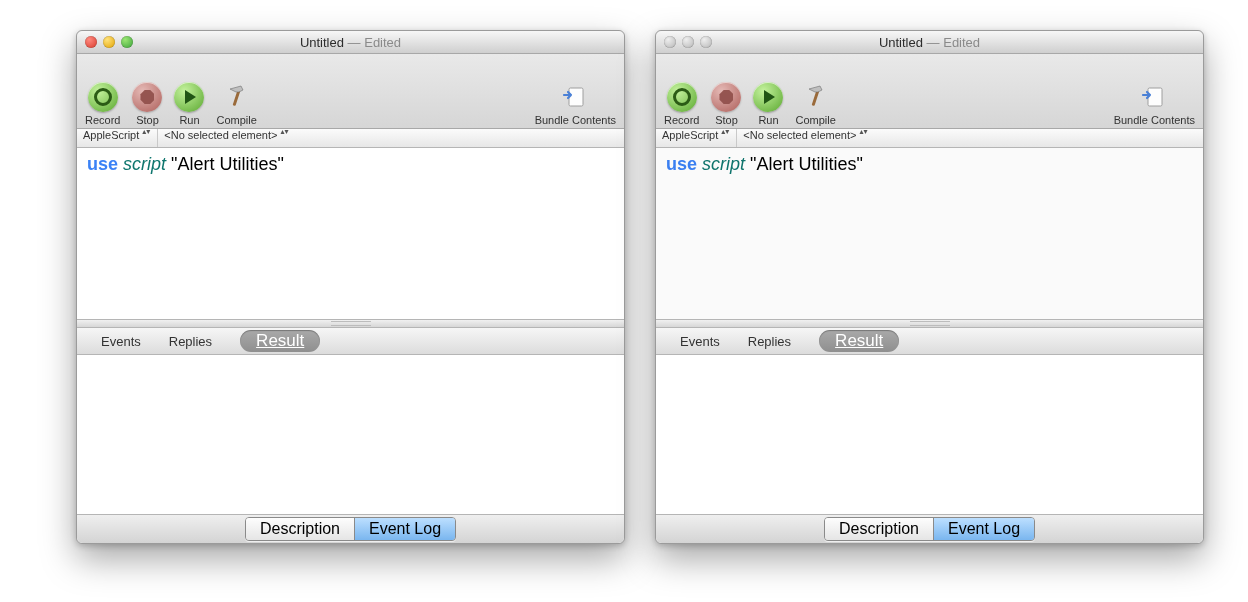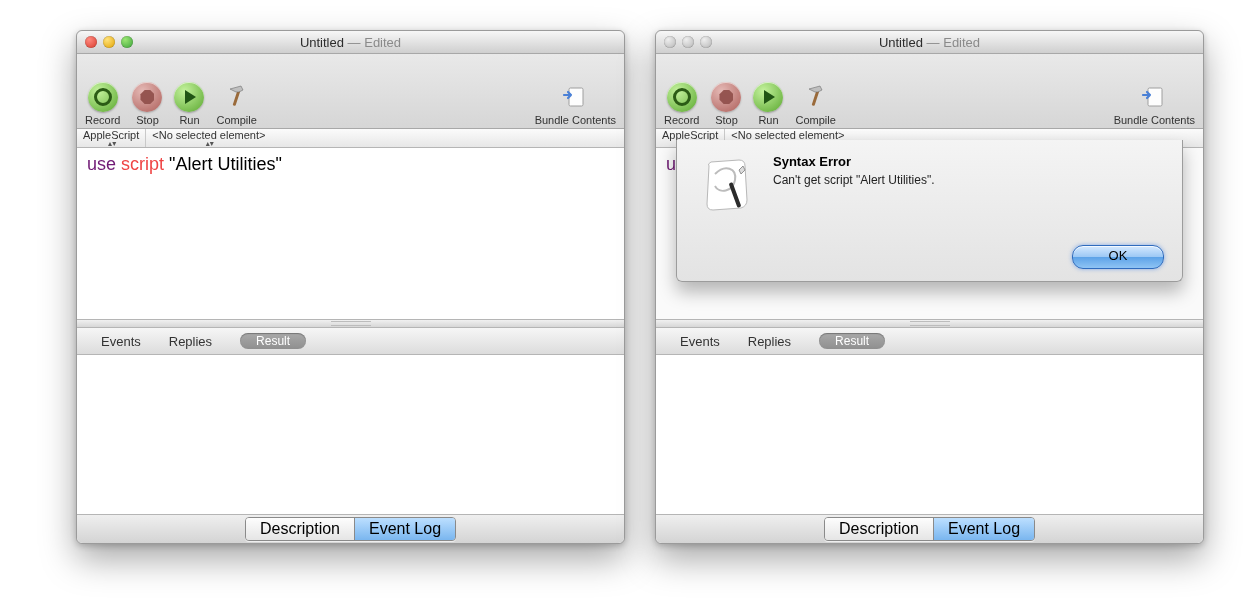--- a/index.html
+++ b/index.html
@@ -31,35 +31,35 @@
   .tbbtn.red{background:radial-gradient(circle at 35% 30%,#f2a9a3,#b33028);}
   .tbbtn.disabled{filter:grayscale(20%) opacity(.75);}
   .recring{width:12px;height:12px;border:3px solid #2b5c15;border-radius:50%;}
   .stopoct{width:14px;height:14px;background:#8e221b;clip-path:polygon(30% 0,70% 0,100% 30%,100% 70%,70% 100%,30% 100%,0 70%,0 30%);}
   .play{width:0;height:0;border-left:11px solid #215515;border-top:7px solid transparent;border-bottom:7px solid transparent;margin-left:3px;}
   .hammer{width:30px;height:30px;display:flex;align-items:center;justify-content:center;}
   .bundle{width:30px;height:30px;display:flex;align-items:center;justify-content:center;}
   
   .navbar{height:18px;flex:0 0 18px;background:linear-gradient(#fbfbfb,#e7e7e7);
           border-bottom:1px solid #b5b5b5;display:flex;align-items:center;font-size:11px;color:#333;}
-  .navcell{display:flex;align-items:center;padding:0 6px;height:100%;border-right:1px solid #c9c9c9;flex-direction:column;}
+  .navcell{display:flex;padding:0 6px;height:100%;border-right:1px solid #c9c9c9;}
   .navcell.last{border-right:none;}
   .arrows{width:10px;display:flex;flex-direction:column;align-items:center;line-height:5px;font-size:8px;color:#555;margin-left:2px;}
   
   .editor{flex:1;background:#fff;padding:6px 10px;font-family:Verdana,Geneva,sans-serif;font-size:18px;position:relative;}
-  .kw1{font-weight:normal;color:#701a75;}
-  .kw2{color:#ef4444;}
+  .kw1{font-weight:bold;color:#3b82f6;}
+  .kw2{font-style:italic;color:#0f766e;}
   .str{color:#000;}
   
   .splitter{height:7px;flex:0 0 7px;background:linear-gradient(#f0f0f0,#d7d7d7);border-top:1px solid #b5b5b5;border-bottom:1px solid #b5b5b5;display:flex;align-items:center;justify-content:center;}
   .grip{width:40px;height:3px;border-top:1px solid #bcbcbc;border-bottom:1px solid #bcbcbc;}
   .restabs{height:26px;flex:0 0 26px;background:linear-gradient(#f6f6f6,#dcdcdc);border-bottom:1px solid #b5b5b5;
            display:flex;align-items:center;gap:28px;padding:0 24px;font-size:13px;color:#333;}
   .pill{background:linear-gradient(#a9a9a9,#8f8f8f);color:#fff;padding:1px 16px;border-radius:12px;
-        box-shadow:inset 0 1px 1px rgba(0,0,0,.3);font-size:12px;}
+        box-shadow:inset 0 1px 1px rgba(0,0,0,.3);font-size:17px;text-decoration:underline;}
   .results{flex:1;background:#fff;}
   
   .footer{height:28px;flex:0 0 28px;background:linear-gradient(#efefef,#d4d4d4);border-top:1px solid #b5b5b5;
           display:flex;align-items:center;justify-content:center;border-radius:0 0 6px 6px;}
   .seg{display:flex;border:1px solid #8a8a8a;border-radius:4px;overflow:hidden;box-shadow:0 1px 0 rgba(255,255,255,.6);}
   .segbtn{padding:2px 14px;font-size:16px;background:linear-gradient(#fdfdfd,#e5e5e5);}
   .segbtn.active{background:linear-gradient(#bcdfff,#7ab6ef);}
   .segbtn+.segbtn{border-left:1px solid #8a8a8a;}
   
   .sheet{position:absolute;top:109px;left:20px;right:20px;height:142px;
@@ -261,34 +261,16 @@
 
     <div class="results"></div>
 
     <div class="footer">
       <div class="seg">
         <div class="segbtn">Description</div>
         <div class="segbtn active">Event Log</div>
       </div>
     </div>
 
-    <div class="sheet">
-      <div class="iconwrap">
-        <svg width="64" height="64" viewBox="0 0 64 64">
-          <path d="M14 12 Q12 10 16 8 L44 6 Q50 6 50 12 L52 46 Q52 52 46 54 L18 56 Q12 56 12 50 Z" fill="#ffffff" stroke="#b8b8b8" stroke-width="1"></path>
-          <path d="M20 20 C30 10 42 14 40 26 C38 38 24 40 20 32" fill="none" stroke="#bcbcbc" stroke-width="2"></path>
-          <rect x="38" y="28" width="4" height="26" rx="1.5" fill="#2b2b2b" transform="rotate(-20 40 41)"></rect>
-          <path d="M44 16 L48 12 L50 16 L46 20 Z" fill="#dcdcdc" stroke="#7a7a7a" stroke-width=".8"></path>
-        </svg>
-      </div>
-      <div class="msg">
-        <div class="ttl">Syntax Error</div>
-        <div class="txt">Can't get script "Alert Utilities".</div>
-        <div style="flex:1"></div>
-        <div class="btns">
-          <div class="aquabtn">OK</div>
-        </div>
-      </div>
-    </div>
 
   </div>
 
 </div>
 
 </body></html>

